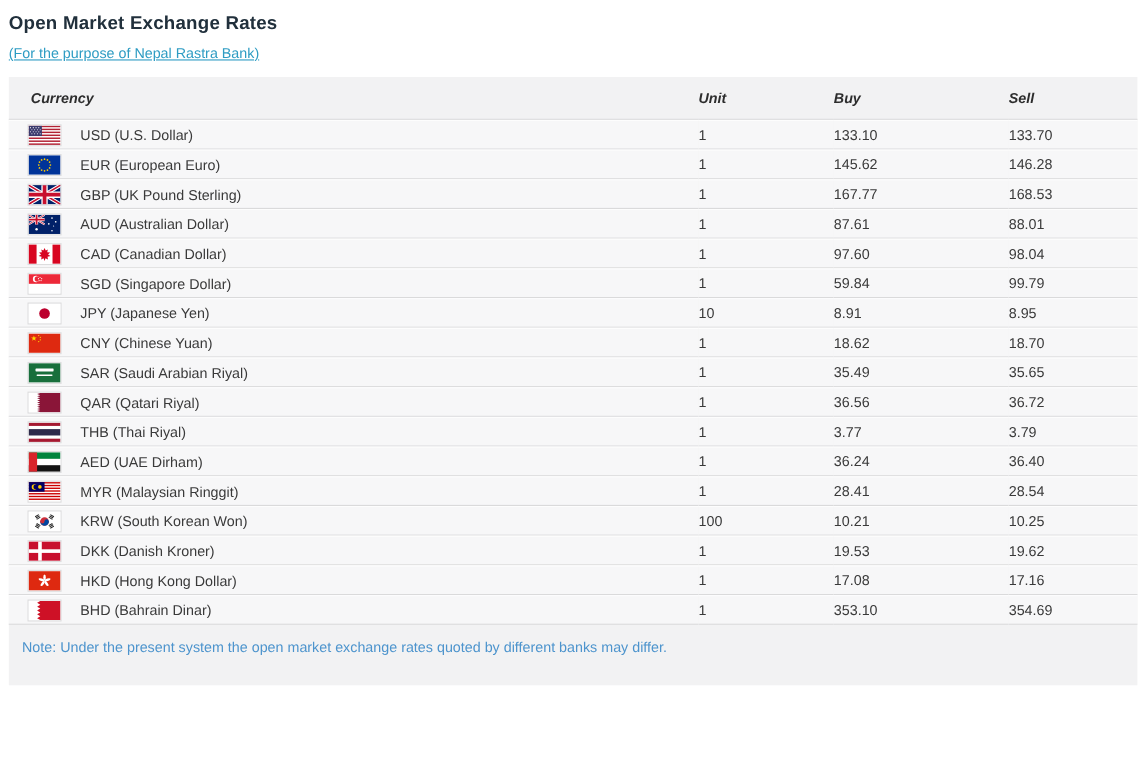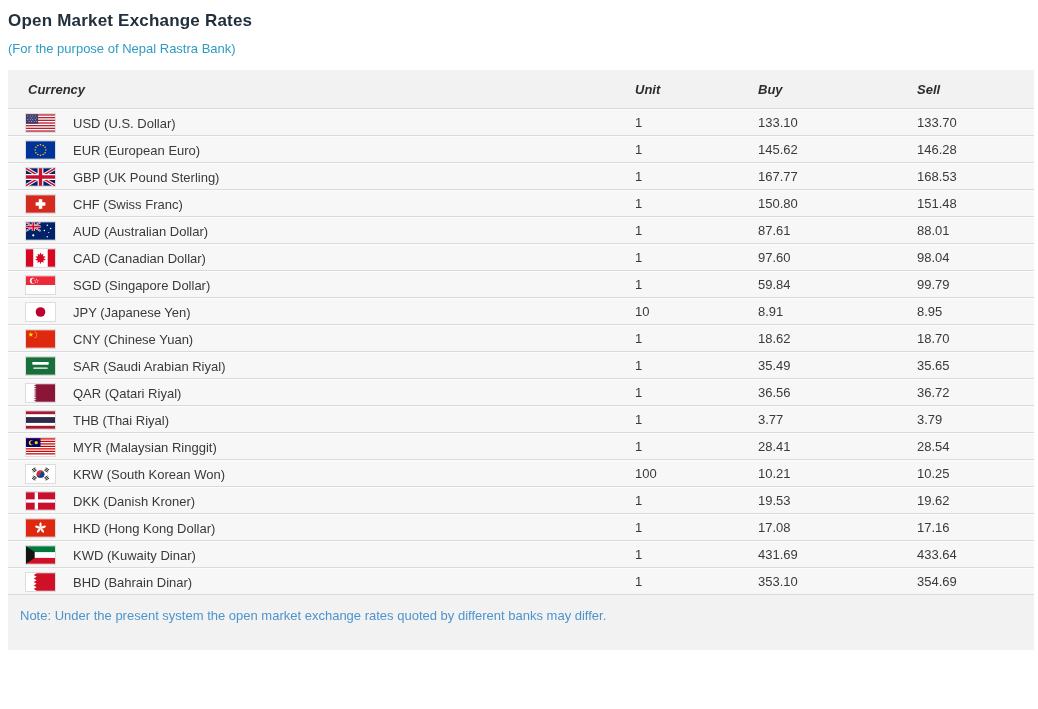--- a/index.html
+++ b/index.html
@@ -9,21 +9,21 @@
     font-family:"Liberation Sans", sans-serif;
     -webkit-font-smoothing:antialiased;
   }
   .page { padding:8px 0 0 8px; }
 
   .title {
     font-size:17px; font-weight:700; color:#21303c;
     letter-spacing:.2px; line-height:22px; padding-top:2px;
   }
   .subtitle {
-    font-size:13px; color:#2e9cc3; margin-top:9px; line-height:16px;
+    font-size:13px; color:#2e9cc3; margin-top:9px; line-height:16px;text-decoration:underline;
   }
 
   .panel {
     margin-top:13px; width:1026px; background:#f2f2f3;
     padding-bottom:26px;
   }
 
   table.rates {
     width:100%; border-collapse:separate; border-spacing:0;
     font-size:13px; color:#3a3a3a; table-layout:fixed;
@@ -145,30 +145,20 @@
                   <path d="M0,0 L60,36 M60,0 L0,36" stroke="#fff" stroke-width="7"></path>
                   <path d="M0,0 L60,36 M60,0 L0,36" stroke="#C8102E" stroke-width="3"></path>
                   <path d="M30,0 V36 M0,18 H60" stroke="#fff" stroke-width="12"></path>
                   <path d="M30,0 V36 M0,18 H60" stroke="#C8102E" stroke-width="7"></path>
                 </svg></span><span class="cur-label">GBP (UK Pound Sterling)</span></td>
             <td>1</td>
             <td>167.77</td>
             <td>168.53</td>
           </tr>
           <tr>
-            <td class="c-currency"><span class="flag"><svg viewBox="0 0 30 18">
-                  <rect width="30" height="18" fill="#D52B1E"></rect>
-                  <rect x="13.2" y="4" width="3.6" height="10" fill="#fff"></rect>
-                  <rect x="10" y="7.2" width="10" height="3.6" fill="#fff"></rect>
-                </svg></span><span class="cur-label">CHF (Swiss Franc)</span></td>
-            <td>1</td>
-            <td>150.80</td>
-            <td>151.48</td>
-          </tr>
-          <tr>
             <td class="c-currency"><span class="flag"><svg viewBox="0 0 60 36">
                   <rect width="60" height="36" fill="#012169"></rect>
                   <path d="M0,0 L30,18 M30,0 L0,18" stroke="#fff" stroke-width="3.5"></path>
                   <path d="M0,0 L30,18 M30,0 L0,18" stroke="#C8102E" stroke-width="1.5"></path>
                   <path d="M15,0 V18 M0,9 H30" stroke="#fff" stroke-width="6"></path>
                   <path d="M15,0 V18 M0,9 H30" stroke="#C8102E" stroke-width="3.5"></path>
                   <g fill="#fff">
                     <circle cx="15" cy="27" r="2.3"></circle>
                     <circle cx="44" cy="30" r="1.5"></circle>
                     <circle cx="38" cy="17" r="1.6"></circle>
@@ -256,20 +246,31 @@
           <tr>
             <td class="c-currency"><span class="flag"><svg viewBox="0 0 30 18">
                   <rect width="30" height="18" fill="#fff"></rect>
                   <rect width="30" height="3" fill="#A51931"></rect>
                   <rect y="15" width="30" height="3" fill="#A51931"></rect>
                   <rect y="6" width="30" height="6" fill="#2D2A4A"></rect>
                 </svg></span><span class="cur-label">THB (Thai Riyal)</span></td>
             <td>1</td>
             <td>3.77</td>
             <td>3.79</td>
+          </tr>
+          <tr>
+            <td class="c-currency"><span class="flag"><svg viewBox="0 0 30 18">
+                  <rect width="30" height="18" fill="#fff"></rect>
+                  <rect width="30" height="6" fill="#00843D"></rect>
+                  <rect y="12" width="30" height="6" fill="#141414"></rect>
+                  <rect width="8" height="18" fill="#D8232A"></rect>
+                </svg></span><span class="cur-label">AED (UAE Dirham)</span></td>
+            <td>1</td>
+            <td>36.24</td>
+            <td>36.40</td>
           </tr>
           <tr>
             <td class="c-currency"><span class="flag"><svg viewBox="0 0 30 18">
                   <rect width="30" height="18" fill="#fff"></rect>
                   <g fill="#CC0001">
                     <rect y="0" width="30" height="1.29"></rect>
                     <rect y="2.57" width="30" height="1.29"></rect>
                     <rect y="5.14" width="30" height="1.29"></rect>
                     <rect y="7.71" width="30" height="1.29"></rect>
                     <rect y="10.29" width="30" height="1.29"></rect>
@@ -332,31 +333,20 @@
                     <ellipse cx="15" cy="6" rx="1.2" ry="2.9" transform="rotate(288 15 9)"></ellipse>
                   </g>
                 </svg></span><span class="cur-label">HKD (Hong Kong Dollar)</span></td>
             <td>1</td>
             <td>17.08</td>
             <td>17.16</td>
           </tr>
           <tr>
             <td class="c-currency"><span class="flag"><svg viewBox="0 0 30 18">
                   <rect width="30" height="18" fill="#fff"></rect>
-                  <rect width="30" height="6" fill="#007A3D"></rect>
-                  <rect y="12" width="30" height="6" fill="#CE1126"></rect>
-                  <path d="M0,0 L9,6 V12 L0,18 Z" fill="#141414"></path>
-                </svg></span><span class="cur-label">KWD (Kuwaity Dinar)</span></td>
-            <td>1</td>
-            <td>431.69</td>
-            <td>433.64</td>
-          </tr>
-          <tr>
-            <td class="c-currency"><span class="flag"><svg viewBox="0 0 30 18">
-                  <rect width="30" height="18" fill="#fff"></rect>
                   <path fill="#CE1126" d="M30,0 V18 H11 L8,16.2 11,14.4 8,12.6 11,10.8 8,9 11,7.2 8,5.4 11,3.6 8,1.8 11,0 Z"></path>
                 </svg></span><span class="cur-label">BHD (Bahrain Dinar)</span></td>
             <td>1</td>
             <td>353.10</td>
             <td>354.69</td>
           </tr>
         </tbody>
     </table>
     <div class="note">Note: Under the present system the open market exchange rates quoted by different banks may differ.</div>
   </div>

